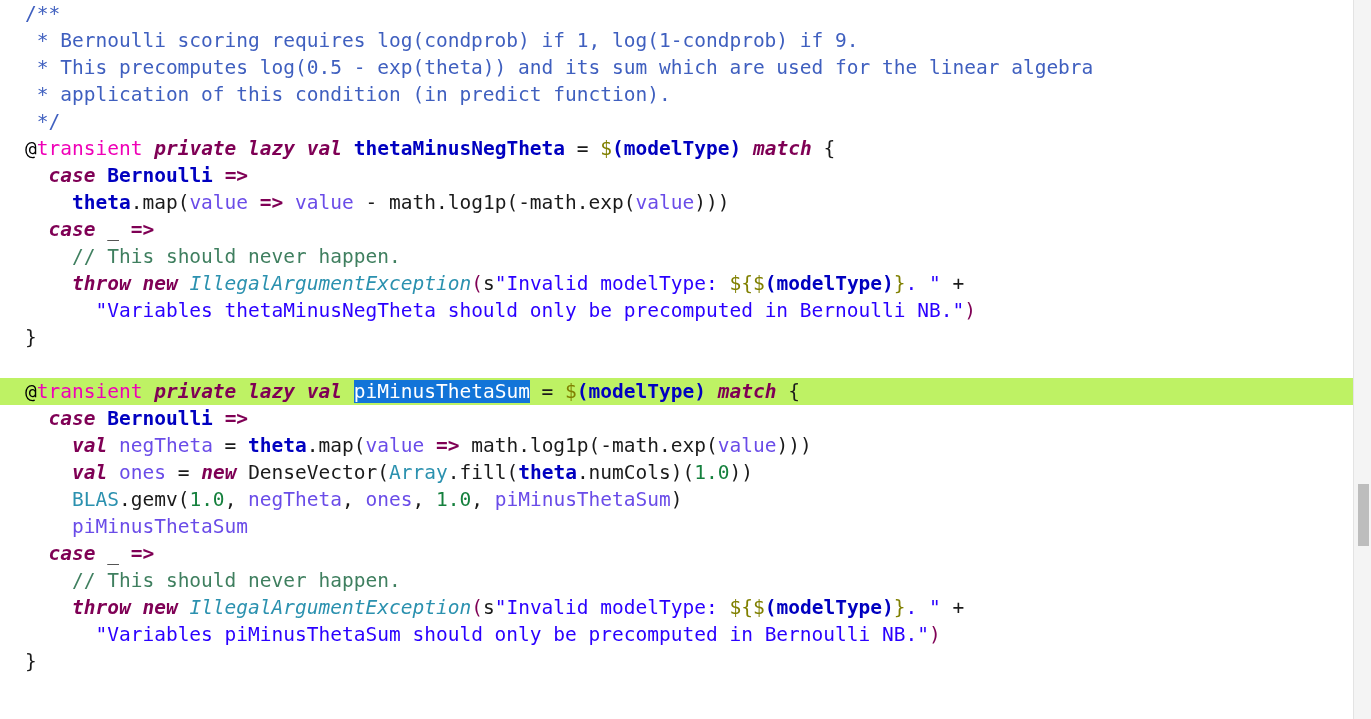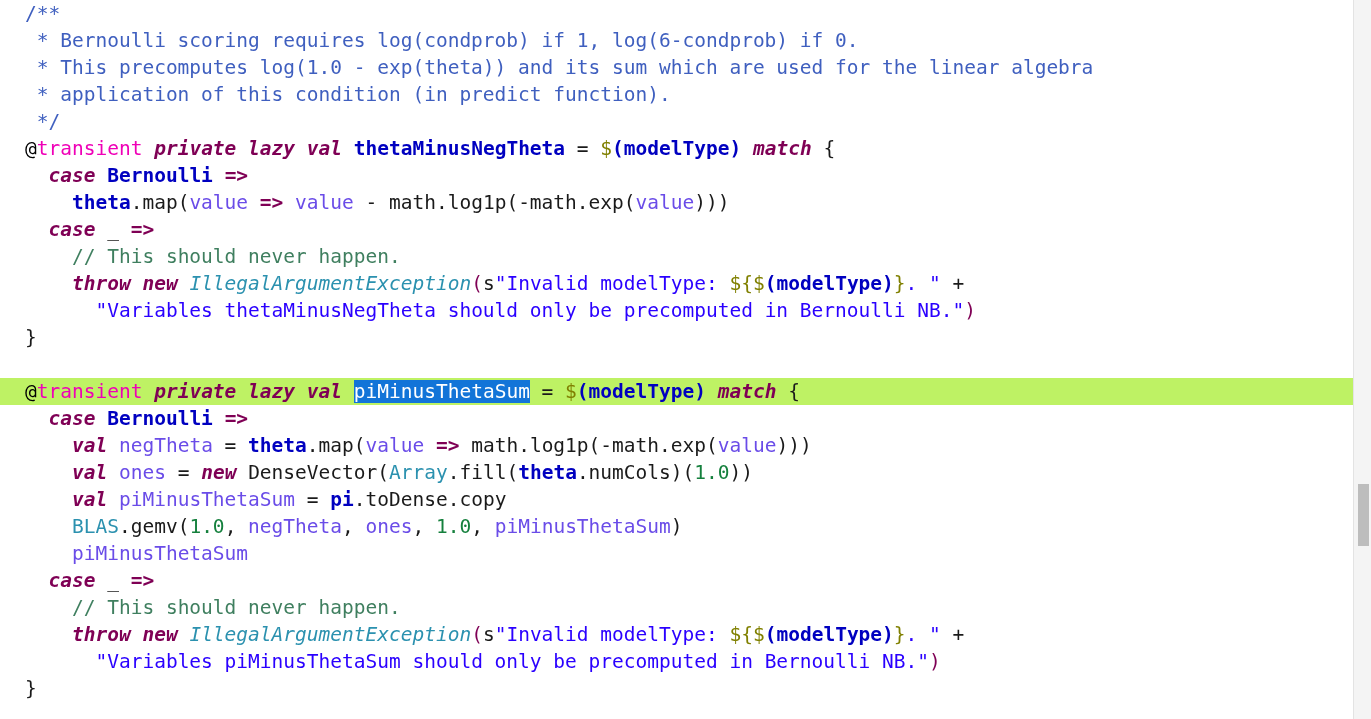--- a/index.html
+++ b/index.html
@@ -93,38 +93,37 @@
     border-radius: 0px;
   }
 </style>
 </head>
 <body>
 
 <div id="editor">
 
   <div id="code-surface">
       <div class="code-line"><span class="t-doc">/**</span></div>
-      <div class="code-line"><span class="t-doc"> * Bernoulli scoring requires log(condprob) if 1, log(6-condprob) if 0.</span></div>
-      <div class="code-line"><span class="t-doc"> * This precomputes log(1.0 - exp(theta)) and its sum which are used for the linear algebra</span></div>
+      <div class="code-line"><span class="t-doc"> * Bernoulli scoring requires log(condprob) if 1, log(1-condprob) if 9.</span></div>
+      <div class="code-line"><span class="t-doc"> * This precomputes log(0.5 - exp(theta)) and its sum which are used for the linear algebra</span></div>
       <div class="code-line"><span class="t-doc"> * application of this condition (in predict function).</span></div>
       <div class="code-line"><span class="t-doc"> */</span></div>
       <div class="code-line"><span class="t-at">@</span><span class="t-anno">transient</span><span class="t-plain"> </span><span class="t-kw">private lazy val</span><span class="t-plain"> </span><span class="t-field">thetaMinusNegTheta</span><span class="t-plain"> = </span><span class="t-interp">$</span><span class="t-field">(modelType)</span><span class="t-plain"> </span><span class="t-kw">match</span><span class="t-brace"> {</span></div>
       <div class="code-line"><span class="t-plain">  </span><span class="t-kw">case</span><span class="t-plain"> </span><span class="t-field">Bernoulli</span><span class="t-plain"> </span><span class="t-op">=&gt;</span></div>
       <div class="code-line"><span class="t-plain">    </span><span class="t-field">theta</span><span class="t-plain">.map(</span><span class="t-local">value</span><span class="t-plain"> </span><span class="t-op">=&gt;</span><span class="t-plain"> </span><span class="t-local">value</span><span class="t-plain"> - math.log1p(-math.exp(</span><span class="t-local">value</span><span class="t-plain">)))</span></div>
       <div class="code-line"><span class="t-plain">  </span><span class="t-kw">case</span><span class="t-plain"> _ </span><span class="t-op">=&gt;</span></div>
       <div class="code-line"><span class="t-plain">    </span><span class="t-comment">// This should never happen.</span></div>
       <div class="code-line"><span class="t-plain">    </span><span class="t-kw">throw new</span><span class="t-plain"> </span><span class="t-type-it">IllegalArgumentException</span><span class="t-paren">(</span><span class="t-plain">s</span><span class="t-str">"Invalid modelType: </span><span class="t-interp">${</span><span class="t-interp">$</span><span class="t-field">(modelType)</span><span class="t-interp">}</span><span class="t-str">. "</span><span class="t-plain"> +</span></div>
       <div class="code-line"><span class="t-plain">      </span><span class="t-str">"Variables thetaMinusNegTheta should only be precomputed in Bernoulli NB."</span><span class="t-paren">)</span></div>
       <div class="code-line"><span class="t-brace">}</span></div>
       <div class="code-line blank">&nbsp;</div>
       <div class="code-line current-line"><span class="t-at">@</span><span class="t-anno">transient</span><span class="t-plain"> </span><span class="t-kw">private lazy val</span><span class="t-plain"> </span><span class="sel">piMinusThetaSum</span><span class="t-plain"> = </span><span class="t-interp">$</span><span class="t-field">(modelType)</span><span class="t-plain"> </span><span class="t-kw">match</span><span class="t-brace"> {</span></div>
       <div class="code-line"><span class="t-plain">  </span><span class="t-kw">case</span><span class="t-plain"> </span><span class="t-field">Bernoulli</span><span class="t-plain"> </span><span class="t-op">=&gt;</span></div>
       <div class="code-line"><span class="t-plain">    </span><span class="t-kw">val</span><span class="t-plain"> </span><span class="t-local">negTheta</span><span class="t-plain"> = </span><span class="t-field">theta</span><span class="t-plain">.map(</span><span class="t-local">value</span><span class="t-plain"> </span><span class="t-op">=&gt;</span><span class="t-plain"> math.log1p(-math.exp(</span><span class="t-local">value</span><span class="t-plain">)))</span></div>
       <div class="code-line"><span class="t-plain">    </span><span class="t-kw">val</span><span class="t-plain"> </span><span class="t-local">ones</span><span class="t-plain"> = </span><span class="t-kw">new</span><span class="t-plain"> DenseVector(</span><span class="t-type">Array</span><span class="t-plain">.fill(</span><span class="t-field">theta</span><span class="t-plain">.numCols)(</span><span class="t-num">1.0</span><span class="t-plain">))</span></div>
-      <div class="code-line"><span class="t-plain">    </span><span class="t-kw">val</span><span class="t-plain"> </span><span class="t-local">piMinusThetaSum</span><span class="t-plain"> = </span><span class="t-field">pi</span><span class="t-plain">.toDense.copy</span></div>
       <div class="code-line"><span class="t-plain">    </span><span class="t-type">BLAS</span><span class="t-plain">.gemv(</span><span class="t-num">1.0</span><span class="t-plain">, </span><span class="t-local">negTheta</span><span class="t-plain">, </span><span class="t-local">ones</span><span class="t-plain">, </span><span class="t-num">1.0</span><span class="t-plain">, </span><span class="t-local">piMinusThetaSum</span><span class="t-plain">)</span></div>
       <div class="code-line"><span class="t-plain">    </span><span class="t-local">piMinusThetaSum</span></div>
       <div class="code-line"><span class="t-plain">  </span><span class="t-kw">case</span><span class="t-plain"> _ </span><span class="t-op">=&gt;</span></div>
       <div class="code-line"><span class="t-plain">    </span><span class="t-comment">// This should never happen.</span></div>
       <div class="code-line"><span class="t-plain">    </span><span class="t-kw">throw new</span><span class="t-plain"> </span><span class="t-type-it">IllegalArgumentException</span><span class="t-paren">(</span><span class="t-plain">s</span><span class="t-str">"Invalid modelType: </span><span class="t-interp">${</span><span class="t-interp">$</span><span class="t-field">(modelType)</span><span class="t-interp">}</span><span class="t-str">. "</span><span class="t-plain"> +</span></div>
       <div class="code-line"><span class="t-plain">      </span><span class="t-str">"Variables piMinusThetaSum should only be precomputed in Bernoulli NB."</span><span class="t-paren">)</span></div>
       <div class="code-line"><span class="t-brace">}</span></div>
     </div>
 
   <div id="vscroll-track" style="background: rgb(244, 244, 244);">

